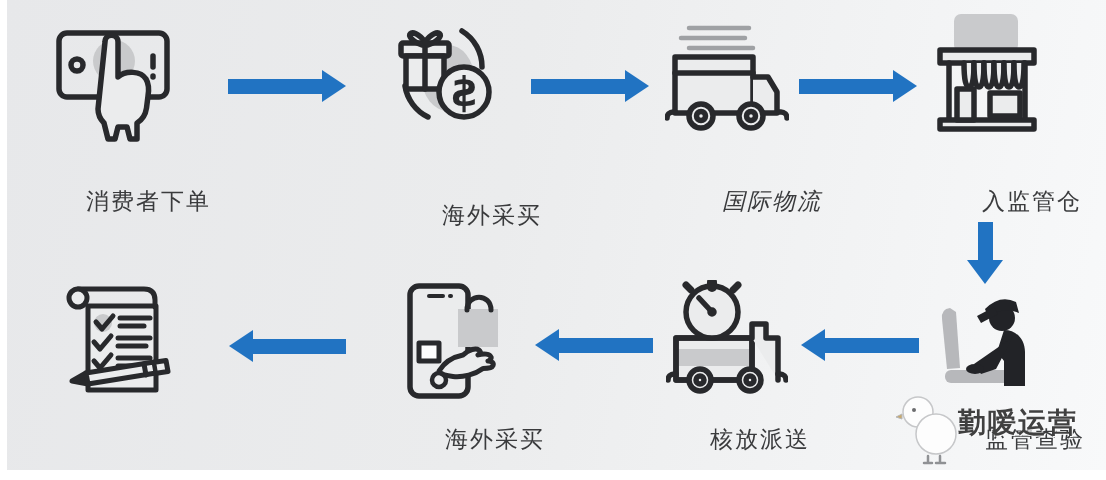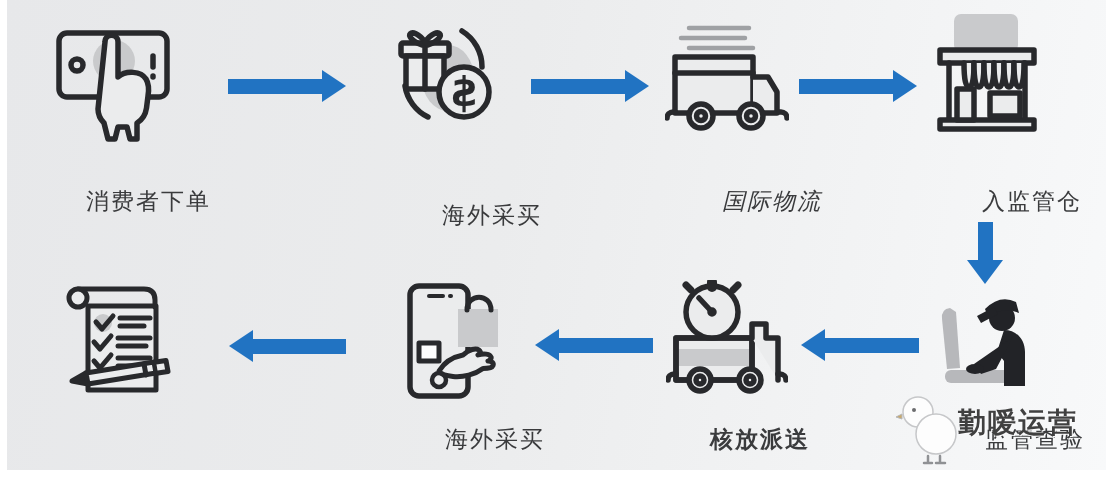--- a/index.html
+++ b/index.html
@@ -180,21 +180,21 @@
         <path d="M98,80 l10,-1.5 2,11 -10,1.5" fill="#ebeced"></path>
       </g>
     </svg>
   </div>
 
   <div class="step-label" style="left:21px;top:186px;">消费者下单</div>
   <div class="step-label" style="left:352px;top:200px;">海外采买</div>
   <div class="step-label" style="left:632px;top:186px;font-style:italic;">国际物流</div>
   <div class="step-label" style="left:892px;top:186px;">入监管仓</div>
   <div class="step-label" style="left:895px;top:424px;">监管查验</div>
-  <div class="step-label" style="left:620px;top:424px;font-weight:bold;">核放派送</div>
+  <div class="step-label" style="left:620px;top:424px;">核放派送</div>
   <div class="step-label" style="left:355px;top:424px;">海外采买</div>
 
   <div class="arrow-h right" style="left:228px;top:70px;width:118px;">
     <div class="shaft"></div>
       <div class="head"></div>
   </div>
   <div class="arrow-h right" style="left:531px;top:70px;width:118px;">
     <div class="shaft"></div>
       <div class="head"></div>
   </div>

